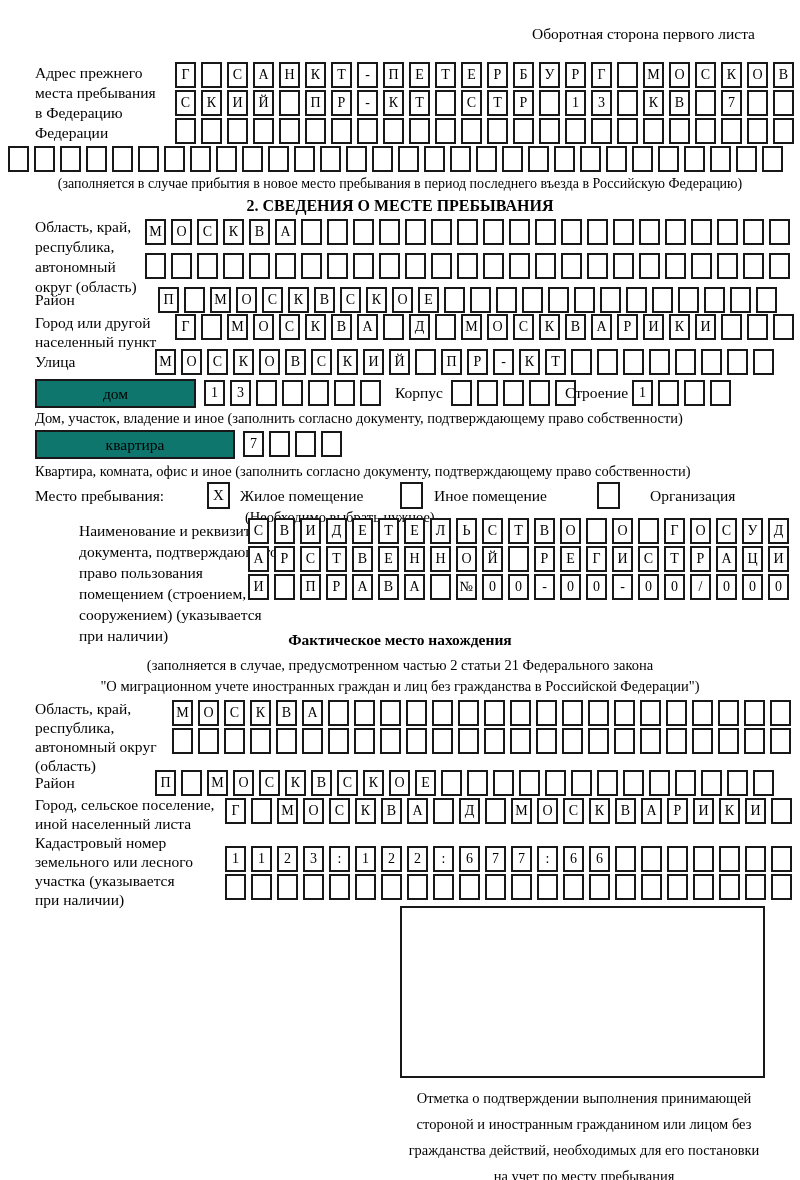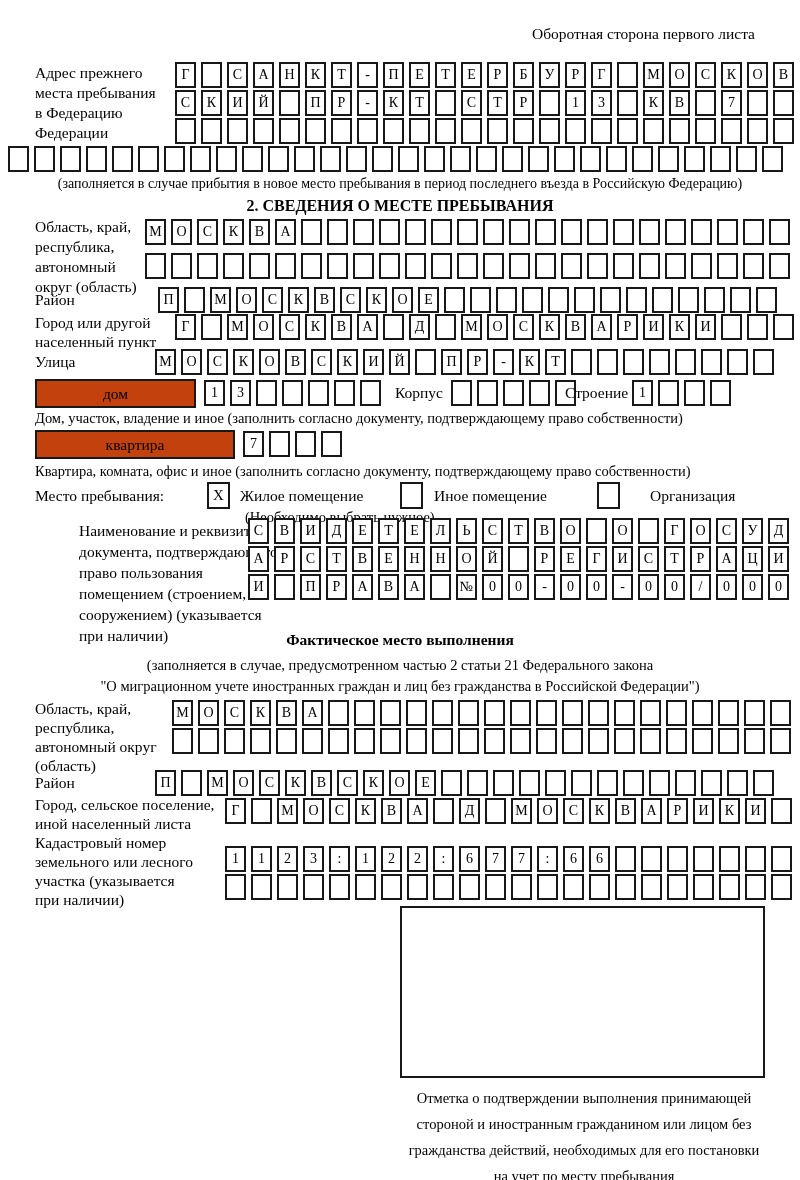--- a/index.html
+++ b/index.html
@@ -8,21 +8,21 @@
   .abs{position:absolute;}
   .label{font-size:15.5px;line-height:20px;white-space:nowrap;}
   .lh19{line-height:19px;}
   .note{font-size:14px;white-space:nowrap;}
   .center{left:0;width:800px;text-align:center;}
   .bold{font-weight:bold;}
   .boxrow{display:flex;}
   .cell{flex:0 0 auto;width:21px;height:26px;margin-right:5px;border:2px solid #181818;
         box-sizing:border-box;display:flex;align-items:center;justify-content:center;
         font-size:14px;line-height:1;background:#fff;}
-  .widebox{border:2px solid #181818;box-sizing:border-box;height:29px;background:#c2410c;
+  .widebox{border:2px solid #181818;box-sizing:border-box;height:29px;background:#0f766e;
         display:flex;align-items:center;justify-content:center;font-size:15.5px;}
   .chk{width:23px;height:27px;border:2px solid #181818;box-sizing:border-box;background:#fff;
         display:flex;align-items:center;justify-content:center;font-size:15px;}
   .stamp{border:2px solid #181818;box-sizing:border-box;background:#fff;}
   .caption{font-size:14.5px;line-height:26px;text-align:center;}
 </style>
 </head>
 <body>
 
 <div class="page">
@@ -413,21 +413,21 @@
       <span class="cell">0</span>
       <span class="cell">-</span>
       <span class="cell">0</span>
       <span class="cell">0</span>
       <span class="cell">/</span>
       <span class="cell">0</span>
       <span class="cell">0</span>
       <span class="cell">0</span>
     </div>
 
-  <div class="abs center bold" style="top:631px; font-size:15.5px;">Фактическое место выполнения</div>
+  <div class="abs center bold" style="top:631px; font-size:15.5px;">Фактическое место нахождения</div>
   <div class="abs center" style="top:655px; font-size:14.5px; line-height:21px;">
       <div>(заполняется в случае, предусмотренном частью 2 статьи 21 Федерального закона</div>
       <div>"О миграционном учете иностранных граждан и лиц без гражданства в Российской Федерации")</div>
     </div>
 
   <div class="abs label lh19" style="left:35px; top:699px;">
       <div>Область, край,</div>
       <div>республика,</div>
       <div>автономный округ</div>
       <div>(область)</div>

